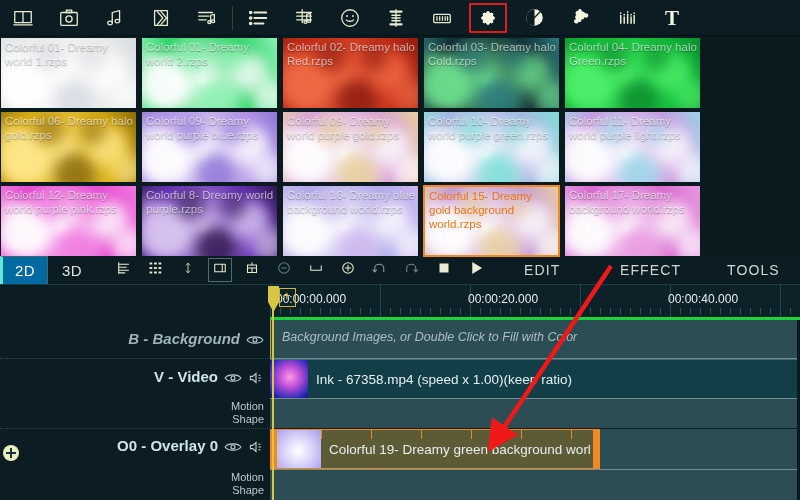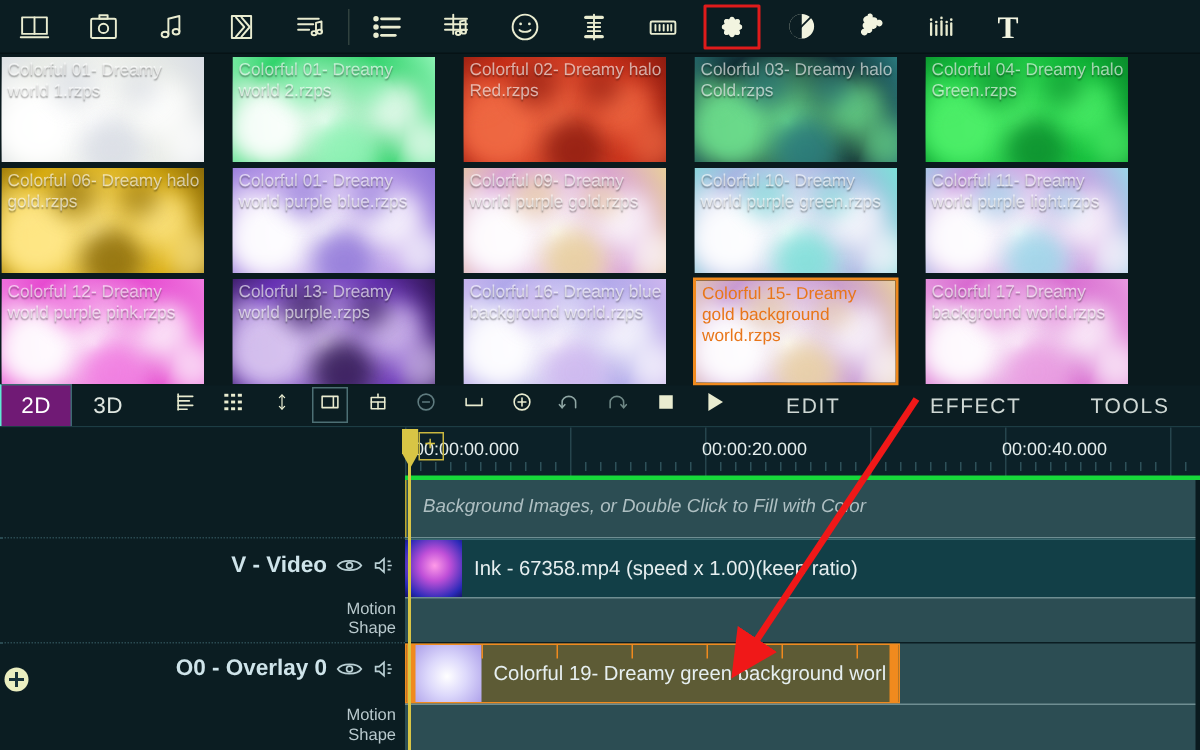--- a/index.html
+++ b/index.html
@@ -33,21 +33,21 @@
     border:2px solid #e01b1b; border-radius:1px;
     pointer-events:none;
   }
 
   
   #grid {
     position:absolute; left:0; top:37px; width:800px; height:220px;
     background:#0a1a1e;
     display:flex; flex-direction:column;
   }
-  .grid-row { display:flex; height:72px; margin-bottom:2px;gap:13px; }
+  .grid-row { display:flex; height:72px; margin-bottom:2px; }
   .thumb {
     width:137px; height:72px; margin-right:4px;
     position:relative; overflow:hidden;
     border:1px solid transparent;
   }
   .thumb:first-child { margin-left:0px; }
   .thumb .lbl {
     position:absolute; left:4px; top:2px; right:2px;
     font-size:11.5px; line-height:14px;
     color:rgba(255,255,255,.62);
@@ -67,23 +67,23 @@
     position:absolute; left:0; top:257px; width:800px; height:28px;
     background:#0b1d22;
     display:flex; align-items:flex-end;
     border-bottom:1px solid #1d3d44;
   }
   .tab {
     width:48px; height:28px; display:flex; align-items:center; justify-content:center;
     font-size:15px; color:#dfe6e0; letter-spacing:.3px;
   }
   .tab.active {
-    background:#701a75; color:#ffffff;
+    background:#0369a1; color:#ffffff;
     border-top:1px solid #3d6a72;
-    border-left:1px solid #5eead4;
+    border-left:3px solid #5eead4;
     border-right:1px solid #3d6a72;
   }
   .cbtn {
     width:32px; height:28px; display:flex; align-items:center; justify-content:center;
     position:relative;
   }
   .cbtn.boxed::before{
     content:""; position:absolute; left:4px; top:2px; right:4px; bottom:2px;
     border:1px solid #4d6f74;
   }
@@ -434,21 +434,21 @@
       </div>
       <div class="thumb">
         <span class="bg-base" style="background:radial-gradient(circle at 46% 62%, #ffffff 0%, #b99ae8 62%, #8f76d8 100%)"></span>
         <span class="blob" style="left:-5.5px;top:18.5px;width:55px;height:55px;background:#ffffff;opacity:.95"></span>
         <span class="blob" style="left:53px;top:41px;width:42px;height:42px;background:#8f76d8;opacity:.85"></span>
         <span class="blob" style="left:89px;top:15px;width:38px;height:38px;background:#ffffff;opacity:.8"></span>
         <span class="blob" style="left:33px;top:3px;width:30px;height:30px;background:#8f76d8;opacity:.6"></span>
         <span class="blob" style="left:109px;top:41px;width:34px;height:34px;background:#ffffff;opacity:.7"></span>
         <span class="blob" style="left:79px;top:7px;width:26px;height:26px;background:#8f76d8;opacity:.55"></span>
         <span class="blob" style="left:-4px;top:10px;width:24px;height:24px;background:#ffffff;opacity:.5"></span>
-        <span class="lbl">Colorful 01- Dreamy world purple blue.rzps</span>
+        <span class="lbl">Colorful 09- Dreamy world purple blue.rzps</span>
       </div>
       <div class="thumb">
         <span class="bg-base" style="background:radial-gradient(circle at 46% 62%, #ffffff 0%, #d9a2d4 62%, #e8cf9a 100%)"></span>
         <span class="blob" style="left:-5.5px;top:18.5px;width:55px;height:55px;background:#ffffff;opacity:.95"></span>
         <span class="blob" style="left:53px;top:41px;width:42px;height:42px;background:#e8cf9a;opacity:.85"></span>
         <span class="blob" style="left:89px;top:15px;width:38px;height:38px;background:#ffffff;opacity:.8"></span>
         <span class="blob" style="left:33px;top:3px;width:30px;height:30px;background:#e8cf9a;opacity:.6"></span>
         <span class="blob" style="left:109px;top:41px;width:34px;height:34px;background:#ffffff;opacity:.7"></span>
         <span class="blob" style="left:79px;top:7px;width:26px;height:26px;background:#e8cf9a;opacity:.55"></span>
         <span class="blob" style="left:-4px;top:10px;width:24px;height:24px;background:#ffffff;opacity:.5"></span>
@@ -491,21 +491,21 @@
       </div>
       <div class="thumb">
         <span class="bg-base" style="background:radial-gradient(circle at 46% 62%, #d9c6f0 0%, #6a34b8 62%, #2e1550 100%)"></span>
         <span class="blob" style="left:-5.5px;top:18.5px;width:55px;height:55px;background:#d9c6f0;opacity:.95"></span>
         <span class="blob" style="left:53px;top:41px;width:42px;height:42px;background:#2e1550;opacity:.85"></span>
         <span class="blob" style="left:89px;top:15px;width:38px;height:38px;background:#d9c6f0;opacity:.8"></span>
         <span class="blob" style="left:33px;top:3px;width:30px;height:30px;background:#2e1550;opacity:.6"></span>
         <span class="blob" style="left:109px;top:41px;width:34px;height:34px;background:#d9c6f0;opacity:.7"></span>
         <span class="blob" style="left:79px;top:7px;width:26px;height:26px;background:#2e1550;opacity:.55"></span>
         <span class="blob" style="left:-4px;top:10px;width:24px;height:24px;background:#d9c6f0;opacity:.5"></span>
-        <span class="lbl">Colorful 13- Dreamy world purple.rzps</span>
+        <span class="lbl">Colorful 8- Dreamy world purple.rzps</span>
       </div>
       <div class="thumb">
         <span class="bg-base" style="background:radial-gradient(circle at 46% 62%, #ffffff 0%, #b0a8ea 62%, #cdb6ee 100%)"></span>
         <span class="blob" style="left:-5.5px;top:18.5px;width:55px;height:55px;background:#ffffff;opacity:.95"></span>
         <span class="blob" style="left:53px;top:41px;width:42px;height:42px;background:#cdb6ee;opacity:.85"></span>
         <span class="blob" style="left:89px;top:15px;width:38px;height:38px;background:#ffffff;opacity:.8"></span>
         <span class="blob" style="left:33px;top:3px;width:30px;height:30px;background:#cdb6ee;opacity:.6"></span>
         <span class="blob" style="left:109px;top:41px;width:34px;height:34px;background:#ffffff;opacity:.7"></span>
         <span class="blob" style="left:79px;top:7px;width:26px;height:26px;background:#cdb6ee;opacity:.55"></span>
         <span class="blob" style="left:-4px;top:10px;width:24px;height:24px;background:#ffffff;opacity:.5"></span>
@@ -692,20 +692,24 @@
     <span class="tlabel" style="left:668px">00:00:40.000</span>
   </div>
 <div id="greenbar"></div>
 <div id="playhead-line"></div>
 <div id="playhead"></div>
 <div id="ph-badge"></div>
 
 <div id="tracks">
     <div class="lane" style="top:0px;height:40px;border-left:1px solid #b9a62e;border-right:1px solid #b9a62e"></div>
     <div class="bgclip-text" style="top:12px">Background Images, or Double Click to Fill with Color</div>
+    <div class="tr-label" style="top:12px"><span class="tname italic">B - Background</span><span><svg class="eye" width="18" height="12" viewBox="0 0 24 16" fill="none" stroke="#b9cfd4" stroke-width="1.5">
+          <path d="M1.5 8 C5 2.5 19 2.5 22.5 8 C19 13.5 5 13.5 1.5 8 Z"></path>
+          <circle cx="12" cy="8" r="2.6"></circle>
+        </svg></span></div>
     <div class="dotted-sep" style="top:40px"></div>
     <div class="lane-sep" style="top:40px"></div>
     <div class="lane" style="top:41px;height:69px"></div>
     <div class="clip clip-video" style="left:270px;top:41px;width:530px;height:39px">
       <span class="clip-thumb" style="background:radial-gradient(circle at 52% 45%, #ff9ae8 0%, #c050d8 35%, #2a2ab8 78%, #101060 100%)"></span>
       <span class="clip-title">Ink - 67358.mp4  (speed x 1.00)(keep ratio)</span>
     </div>
     <div class="lane-sep" style="top:80px"></div>
     <div class="tr-label" style="top:50px"><span class="tname">V - Video</span><span><svg class="eye" width="18" height="12" viewBox="0 0 24 16" fill="none" stroke="#b9cfd4" stroke-width="1.5">
           <path d="M1.5 8 C5 2.5 19 2.5 22.5 8 C19 13.5 5 13.5 1.5 8 Z"></path>

